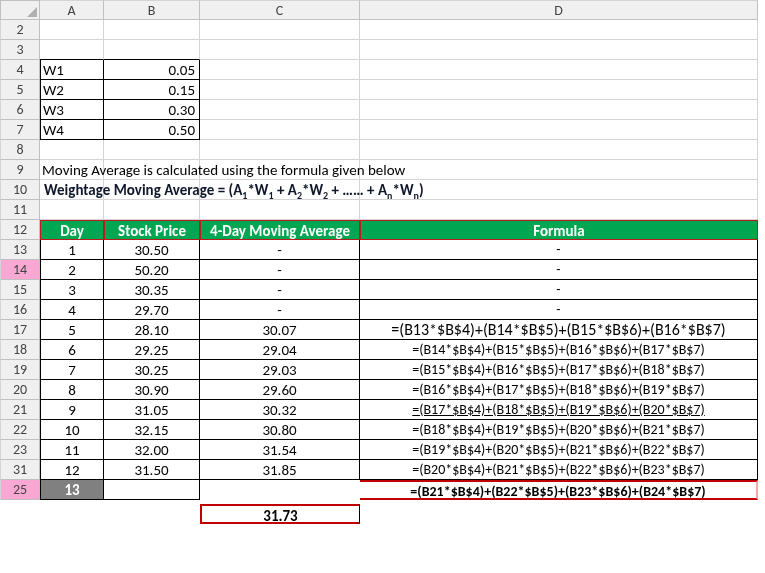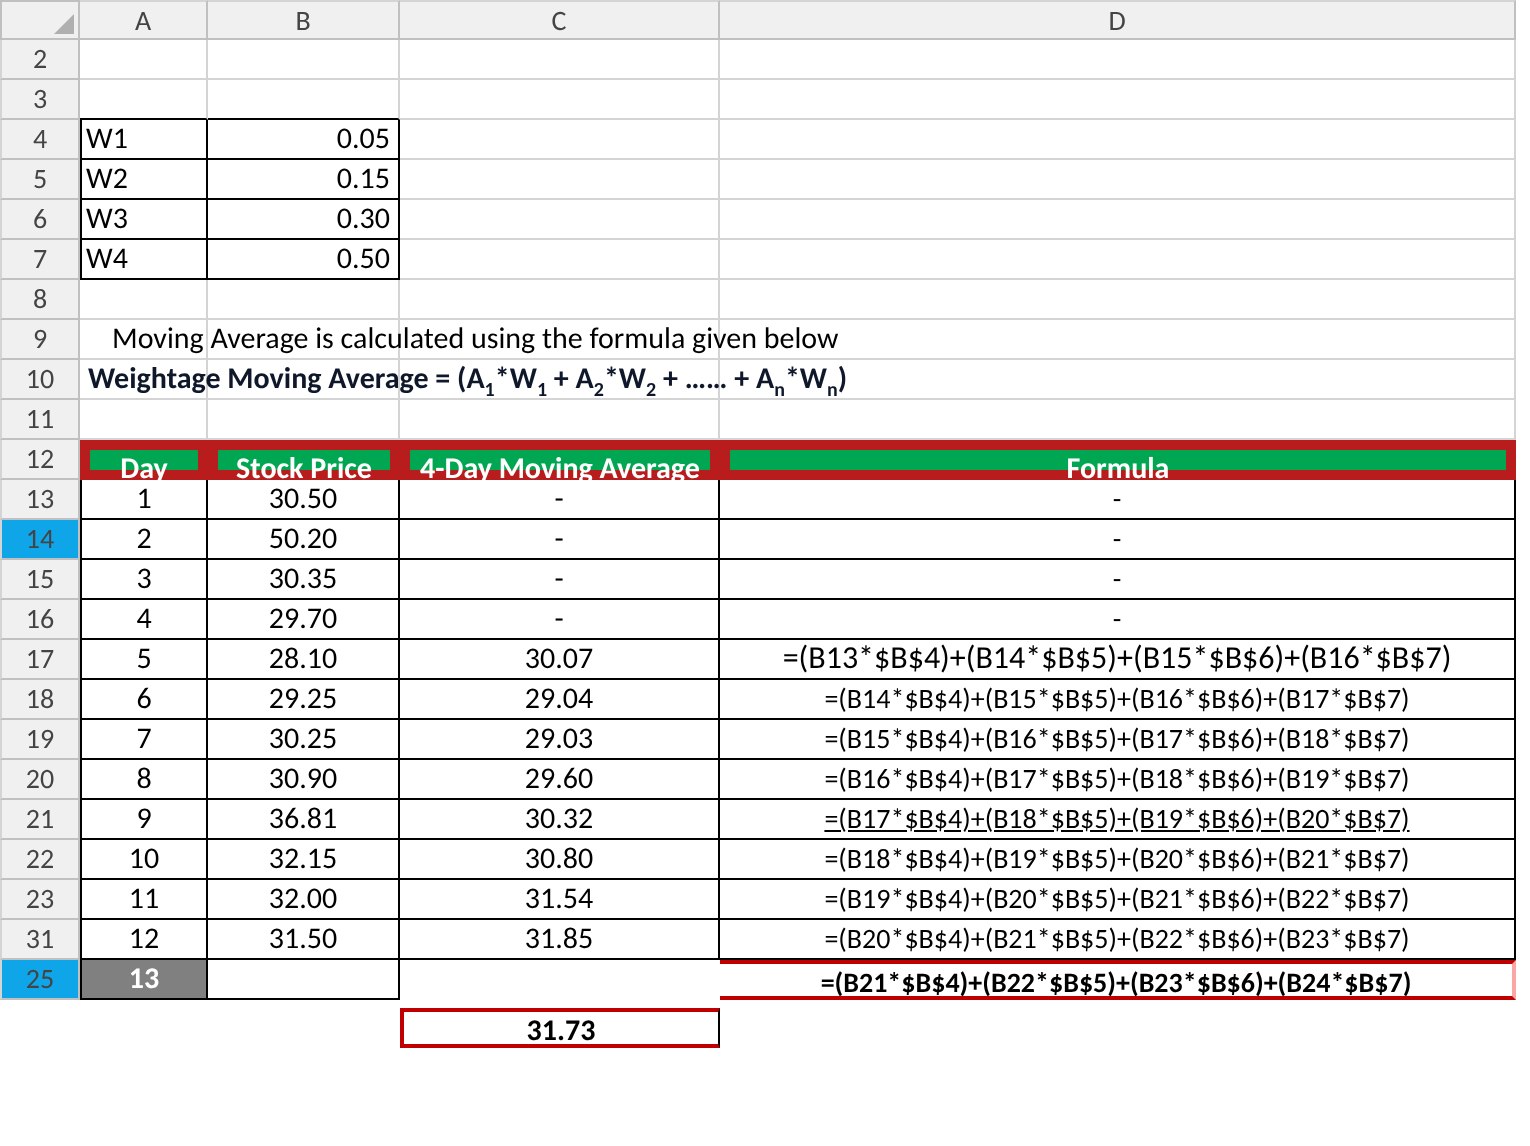--- a/index.html
+++ b/index.html
@@ -41,21 +41,21 @@
   .row-head {
     background: #f0f0f0;
     text-align: center;
     color: #444;
     font-size: 14px;
     border-left: 1px solid #d4d4d4;
     border-right: 1px solid #c0c0c0;
     border-bottom: 1px solid #c0c0c0;
   }
   .row-head.sel, .col-head.sel {
-    background: #0ea5e9;
+    background: #f9a8d4;
   }
   .corner {
     background: #f0f0f0;
     border: 1px solid #c0c0c0;
   }
   .corner::after {
     content:"";
     position:absolute;
     right:2px; bottom:2px;
     border-style: solid;
@@ -65,37 +65,37 @@
   .num { text-align: right; padding-right: 4px; }
   .ctr { text-align: center; }
   .bb { border-bottom: 1px solid #000; }
   .bl { border-left: 1px solid #000; }
   .br-k { border-right: 1px solid #000; }
   .header-cell {
     background: #00a651;
     color: #fff;
     font-weight: bold;
     text-align: center;
-    border: 5px solid #b91c1c;
+    border: 1px solid #b91c1c;
   }
   .yellow-hl {
     background: #ffff00;
     font-weight: bold;
     color: #0f172a;
     padding-left: 2px;
     white-space: nowrap;
     z-index: 5;
   }
   .yellow-hl .sub {
     font-size: 10px;
     vertical-align: sub;
   }
   .span-over {
     position: absolute;
-    left: 16px;
+    left: 2px;
     top: 0;
     white-space: nowrap;
     z-index: 3;
     background: transparent;
   }
   .red-box-t { border-top: 2px solid #c00000; }
   .red-box-b { border-bottom: 2px solid #c00000; }
   .red-box-l { border-left: 2px solid #c00000; margin-top: 24px; }
   .red-box-r { border-right: 2px solid #fca5a5; }
   .bold { font-weight: bold; }
@@ -225,21 +225,21 @@
       <div class="cell br-k bb ctr">30.25</div>
       <div class="cell br-k bb ctr">29.03</div>
       <div class="cell br-k bb ctr" style="font-size: 14px;">=(B15*$B$4)+(B16*$B$5)+(B17*$B$6)+(B18*$B$7)</div>
       <div class="cell row-head">20</div>
       <div class="cell bl br-k bb ctr">8</div>
       <div class="cell br-k bb ctr">30.90</div>
       <div class="cell br-k bb ctr">29.60</div>
       <div class="cell br-k bb ctr" style="font-size: 14px;">=(B16*$B$4)+(B17*$B$5)+(B18*$B$6)+(B19*$B$7)</div>
       <div class="cell row-head">21</div>
       <div class="cell bl br-k bb ctr">9</div>
-      <div class="cell br-k bb ctr">36.81</div>
+      <div class="cell br-k bb ctr">31.05</div>
       <div class="cell br-k bb ctr">30.32</div>
       <div class="cell br-k bb ctr" style="font-size: 14px; text-decoration: underline;">=(B17*$B$4)+(B18*$B$5)+(B19*$B$6)+(B20*$B$7)</div>
       <div class="cell row-head">22</div>
       <div class="cell bl br-k bb ctr">10</div>
       <div class="cell br-k bb ctr">32.15</div>
       <div class="cell br-k bb ctr">30.80</div>
       <div class="cell br-k bb ctr" style="font-size: 14px;">=(B18*$B$4)+(B19*$B$5)+(B20*$B$6)+(B21*$B$7)</div>
       <div class="cell row-head">23</div>
       <div class="cell bl br-k bb ctr">11</div>
       <div class="cell br-k bb ctr">32.00</div>

